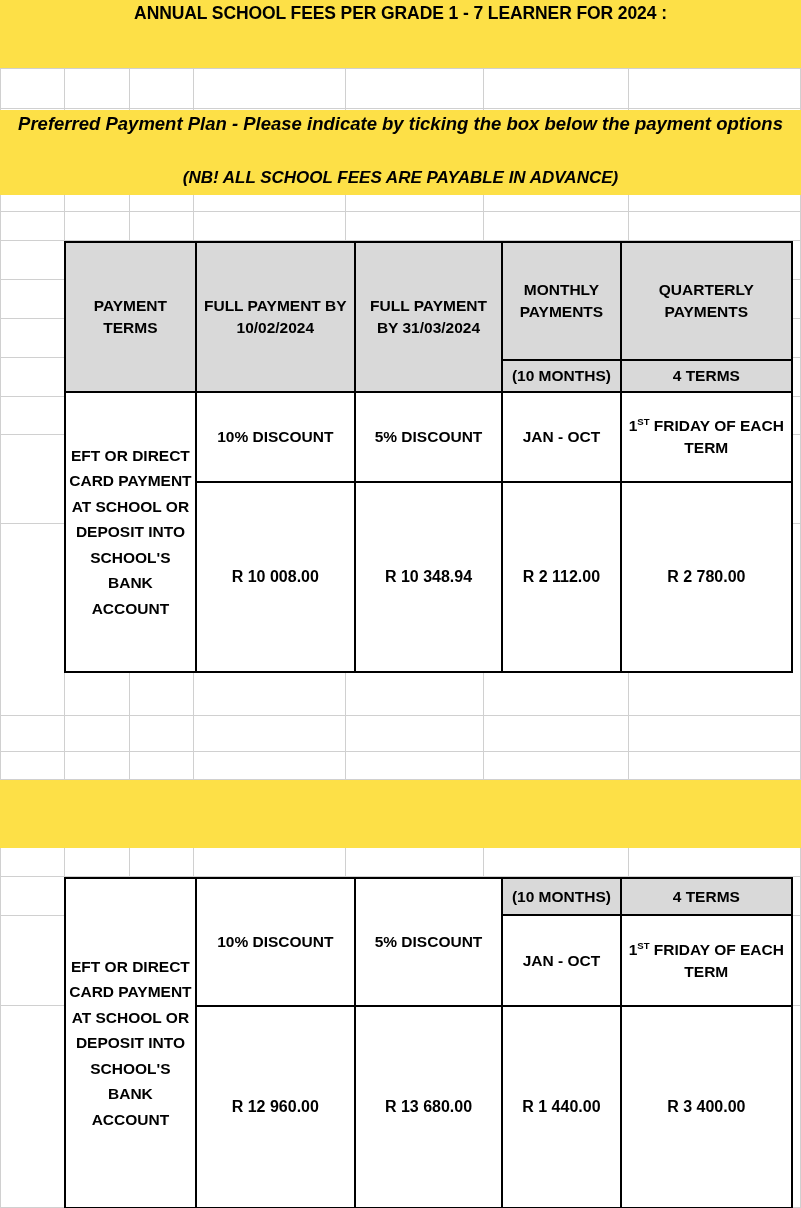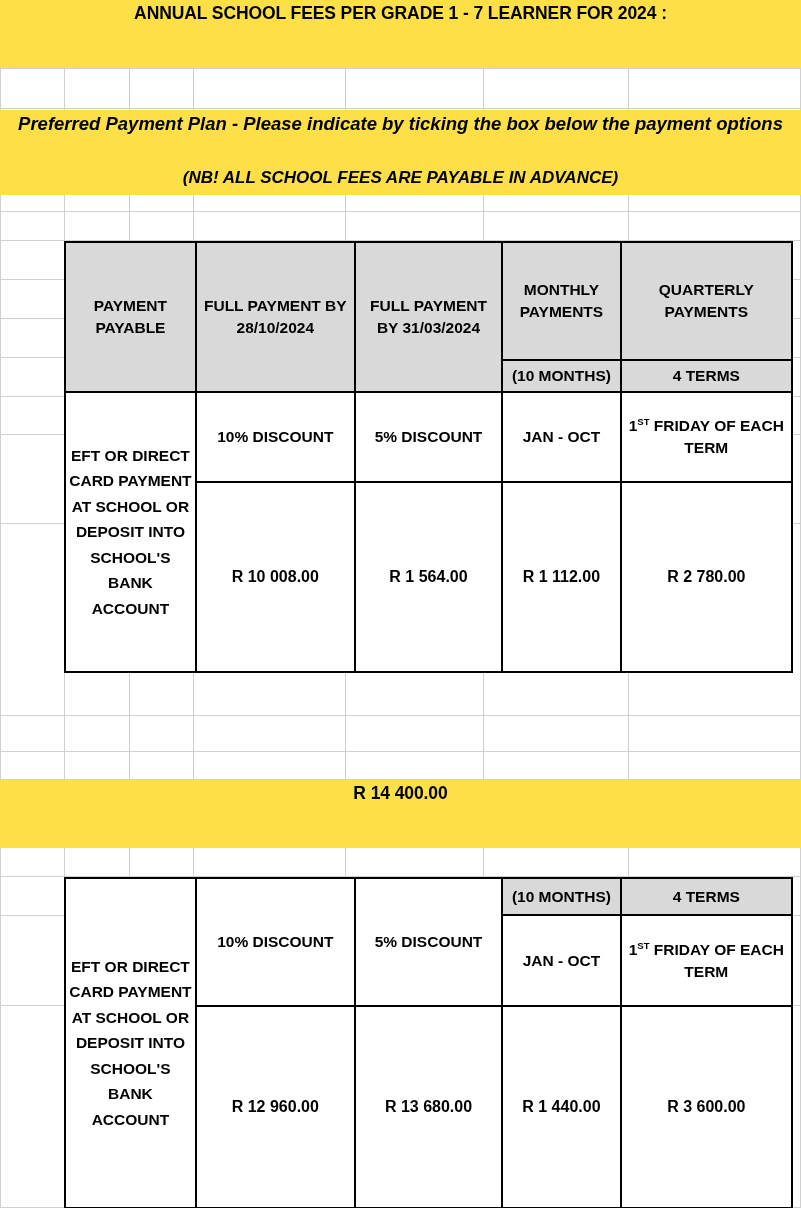--- a/index.html
+++ b/index.html
@@ -132,65 +132,64 @@
   <div class="band-inner title-italic">Preferred Payment Plan - Please indicate by ticking the box below the payment options</div>
 </div>
 
 <div class="band" style="top:167px;height:28px;">
   <div class="band-inner title-nb">(NB! ALL SCHOOL FEES ARE PAYABLE IN ADVANCE)</div>
 </div>
 
 <table class="feetable" style="left:64px;top:241px;width:729px;">
   <tbody>
     <tr>
-      <td class="hdr c1" rowspan="2">PAYMENT PAYABLE</td>
-      <td class="hdr c2" rowspan="2">FULL PAYMENT BY 28/10/2024</td>
+      <td class="hdr c1" rowspan="2">PAYMENT TERMS</td>
+      <td class="hdr c2" rowspan="2">FULL PAYMENT BY 10/02/2024</td>
       <td class="hdr c3" rowspan="2">FULL PAYMENT BY 31/03/2024</td>
       <td class="hdr c4" style="height:118px;">MONTHLY PAYMENTS</td>
       <td class="hdr c5">QUARTERLY PAYMENTS</td>
     </tr>
     <tr>
       <td class="hdr" style="height:32px;">(10 MONTHS)</td>
       <td class="hdr">4 TERMS</td>
     </tr>
     <tr>
       <td class="method" rowspan="2">EFT OR DIRECT CARD PAYMENT AT SCHOOL OR DEPOSIT INTO SCHOOL'S BANK ACCOUNT</td>
       <td style="height:90px;">10% DISCOUNT</td>
       <td>5% DISCOUNT</td>
       <td>JAN - OCT</td>
       <td><span>1</span><sup>ST</sup><span> FRIDAY OF EACH TERM</span></td>
     </tr>
     <tr>
       <td class="amount" style="height:190px;">R 10 008.00</td>
-      <td class="amount">R 1 564.00</td>
-      <td class="amount">R 1 112.00</td>
+      <td class="amount">R 10 348.94</td>
+      <td class="amount">R 2 112.00</td>
       <td class="amount">R 2 780.00</td>
     </tr>
   </tbody>
 </table>
 
 <div class="band" style="top:780px;height:68px;">
   <div class="band-inner title-main">
-    <div>R 14 400.00</div>
   </div>
 </div>
 
 <table class="feetable" style="left:64px;top:877px;width:729px;">
   <tbody>
     <tr>
       <td class="c1" rowspan="3" style="line-height:1.65;">EFT OR DIRECT CARD PAYMENT AT SCHOOL OR DEPOSIT INTO SCHOOL'S BANK ACCOUNT</td>
       <td class="c2" rowspan="2">10% DISCOUNT</td>
       <td class="c3" rowspan="2">5% DISCOUNT</td>
       <td class="hdr c4" style="height:37px;">(10 MONTHS)</td>
       <td class="hdr c5">4 TERMS</td>
     </tr>
     <tr>
       <td style="height:91px;">JAN - OCT</td>
       <td><span>1</span><sup>ST</sup><span> FRIDAY OF EACH TERM</span></td>
     </tr>
     <tr>
       <td class="amount" style="height:202px;">R 12 960.00</td>
       <td class="amount">R 13 680.00</td>
       <td class="amount">R 1 440.00</td>
-      <td class="amount">R 3 600.00</td>
+      <td class="amount">R 3 400.00</td>
     </tr>
   </tbody>
 </table>
 
 </body></html>

